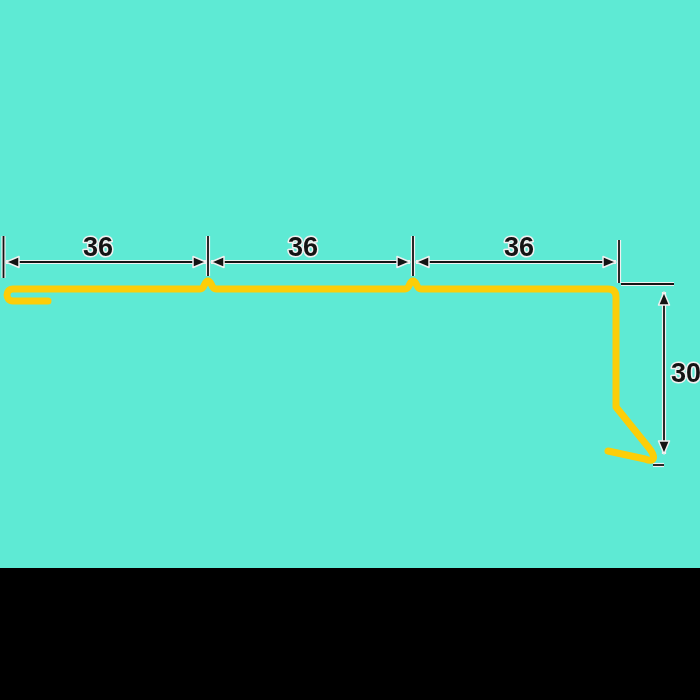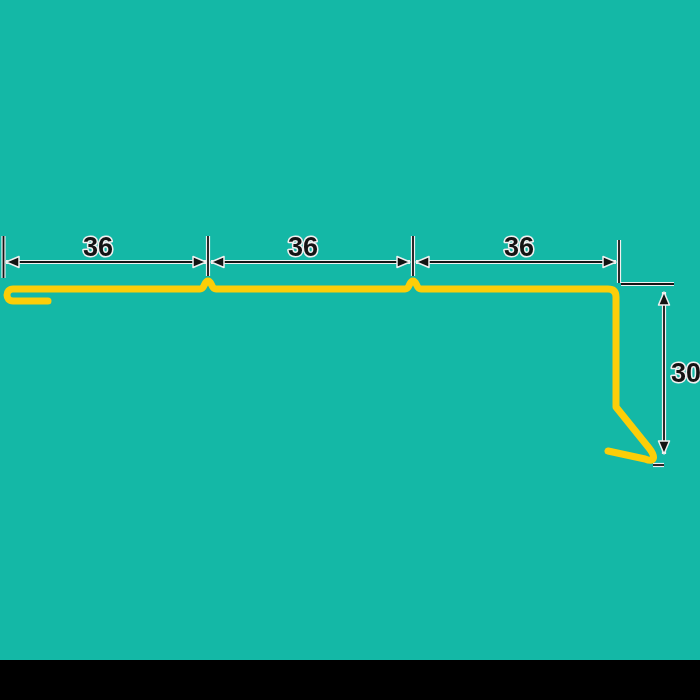--- a/index.html
+++ b/index.html
@@ -1,20 +1,20 @@
 <!DOCTYPE html>
 <html><head>
 <meta charset="utf-8">
 <style>
   html, body { margin: 0; padding: 0; background: #000; }
   .stage {
     position: relative;
     width: 700px;
-    height: 660px;
-    background: #14b8a6;
+    height: 568px;
+    background: #5eead4;
     overflow: hidden;
   }
   svg { display: block; }
   .dim-label {
     font-family: "Liberation Sans", sans-serif;
     font-weight: 700;
     font-size: 27px;
     fill: #141414;
     stroke: #f0f0f0;
     stroke-width: 3px;

